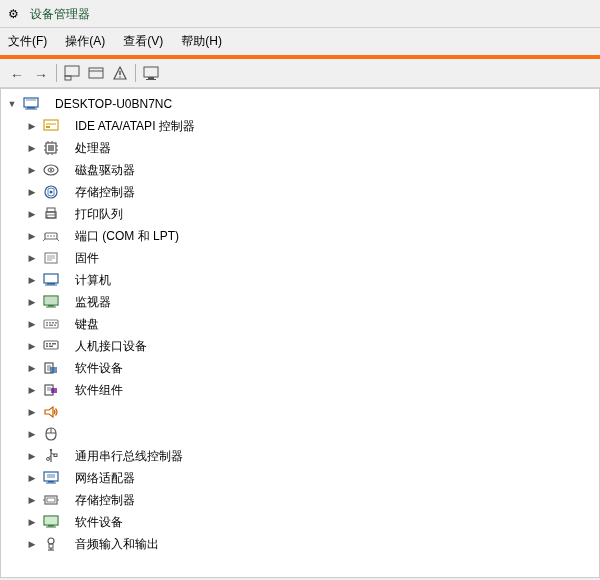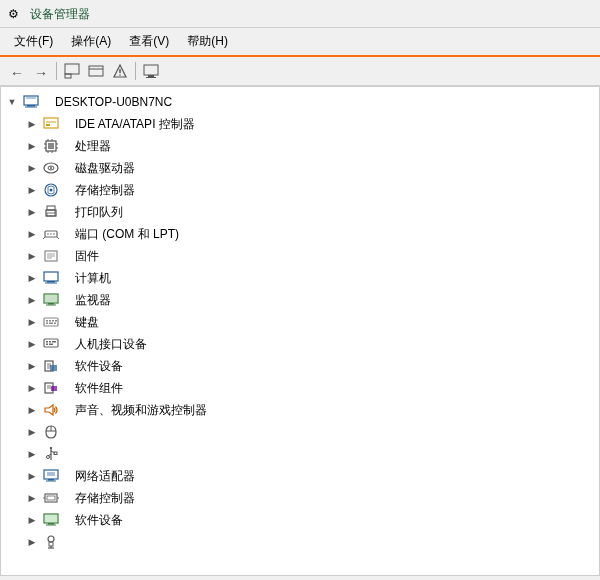--- a/index.html
+++ b/index.html
@@ -27,24 +27,24 @@
       flex-shrink: 0;
     }
     .title-bar-text {
       font-size: 12px;
       color: #14532d;
     }
 
     
     .menu-bar {
       background: #f0f0f0;
-      padding: 3px 6px;
+      padding: 3px 0;
       display: flex;
       gap: 2px;
-      border-bottom: 2px solid #f97316;
+      border-bottom: 4px solid #f97316;
     }
     .menu-item {
       padding: 2px 8px;
       cursor: pointer;
       font-size: 12px;
       color: #000;
       border-radius: 2px;
     }
 
     
@@ -383,21 +383,20 @@
 
   <div class="tree-item child">
     <span class="expand-arrow">▶</span>
     <span class="item-icon">
       <svg width="16" height="14" viewBox="0 0 16 14">
           <polygon points="2,5 6,5 10,2 10,12 6,9 2,9" fill="none" stroke="#d06000" stroke-width="1.2"></polygon>
           <path d="M11,5 Q13,7 11,9" fill="none" stroke="#d06000" stroke-width="1.2"></path>
           <path d="M12.5,3.5 Q15.5,7 12.5,10.5" fill="none" stroke="#d06000" stroke-width="1.2"></path>
         </svg>
     </span>
-    <span class="item-label">声音、视频和游戏控制器</span>
   </div>
 
   <div class="tree-item child">
     <span class="expand-arrow">▶</span>
     <span class="item-icon">
       <svg width="16" height="14" viewBox="0 0 16 14">
           <path d="M8,1 Q13,1 13,7 Q13,13 8,13 Q3,13 3,7 Q3,1 8,1 Z" fill="none" stroke="#555" stroke-width="1.2"></path>
           <line x1="8" y1="1" x2="8" y2="6" stroke="#555" stroke-width="1"></line>
           <line x1="3" y1="6" x2="13" y2="6" stroke="#555" stroke-width="1"></line>
         </svg>
@@ -409,20 +408,21 @@
     <span class="item-icon">
       <svg width="16" height="14" viewBox="0 0 16 14">
           <line x1="8" y1="1" x2="8" y2="13" stroke="#555" stroke-width="1.2"></line>
           <line x1="8" y1="4" x2="12" y2="6" stroke="#555" stroke-width="1"></line>
           <line x1="8" y1="7" x2="5" y2="9" stroke="#555" stroke-width="1"></line>
           <rect x="11" y="5" width="3" height="2.5" fill="none" stroke="#555" stroke-width="1"></rect>
           <circle cx="5" cy="10" r="1.5" fill="none" stroke="#555" stroke-width="1"></circle>
           <circle cx="8" cy="1" r="1.2" fill="#555"></circle>
         </svg>
     </span>
+    <span class="item-label">通用串行总线控制器</span>
   </div>
 
   <div class="tree-item child">
     <span class="expand-arrow">▶</span>
     <span class="item-icon">
       <svg width="16" height="14" viewBox="0 0 16 14">
           <rect x="1" y="1" width="14" height="9" fill="none" stroke="#2a6099" stroke-width="1.2"></rect>
           <rect x="5" y="10" width="6" height="1.5" fill="#2a6099"></rect>
           <rect x="3" y="11.5" width="10" height="1" fill="#2a6099"></rect>
           <line x1="4" y1="4" x2="12" y2="4" stroke="#2a6099" stroke-width="0.8"></line>
@@ -461,15 +461,16 @@
   <div class="tree-item child">
     <span class="expand-arrow">▶</span>
     <span class="item-icon">
       <svg width="16" height="14" viewBox="0 0 16 14">
           <circle cx="8" cy="4" r="3" fill="none" stroke="#555" stroke-width="1.2"></circle>
           <rect x="6" y="7" width="4" height="4" fill="none" stroke="#555" stroke-width="1"></rect>
           <line x1="8" y1="11" x2="8" y2="13" stroke="#555" stroke-width="1.2"></line>
           <line x1="5" y1="13" x2="11" y2="13" stroke="#555" stroke-width="1.2"></line>
         </svg>
     </span>
+    <span class="item-label">音频输入和输出</span>
   </div>
 
 </div>
 
 </body></html>

